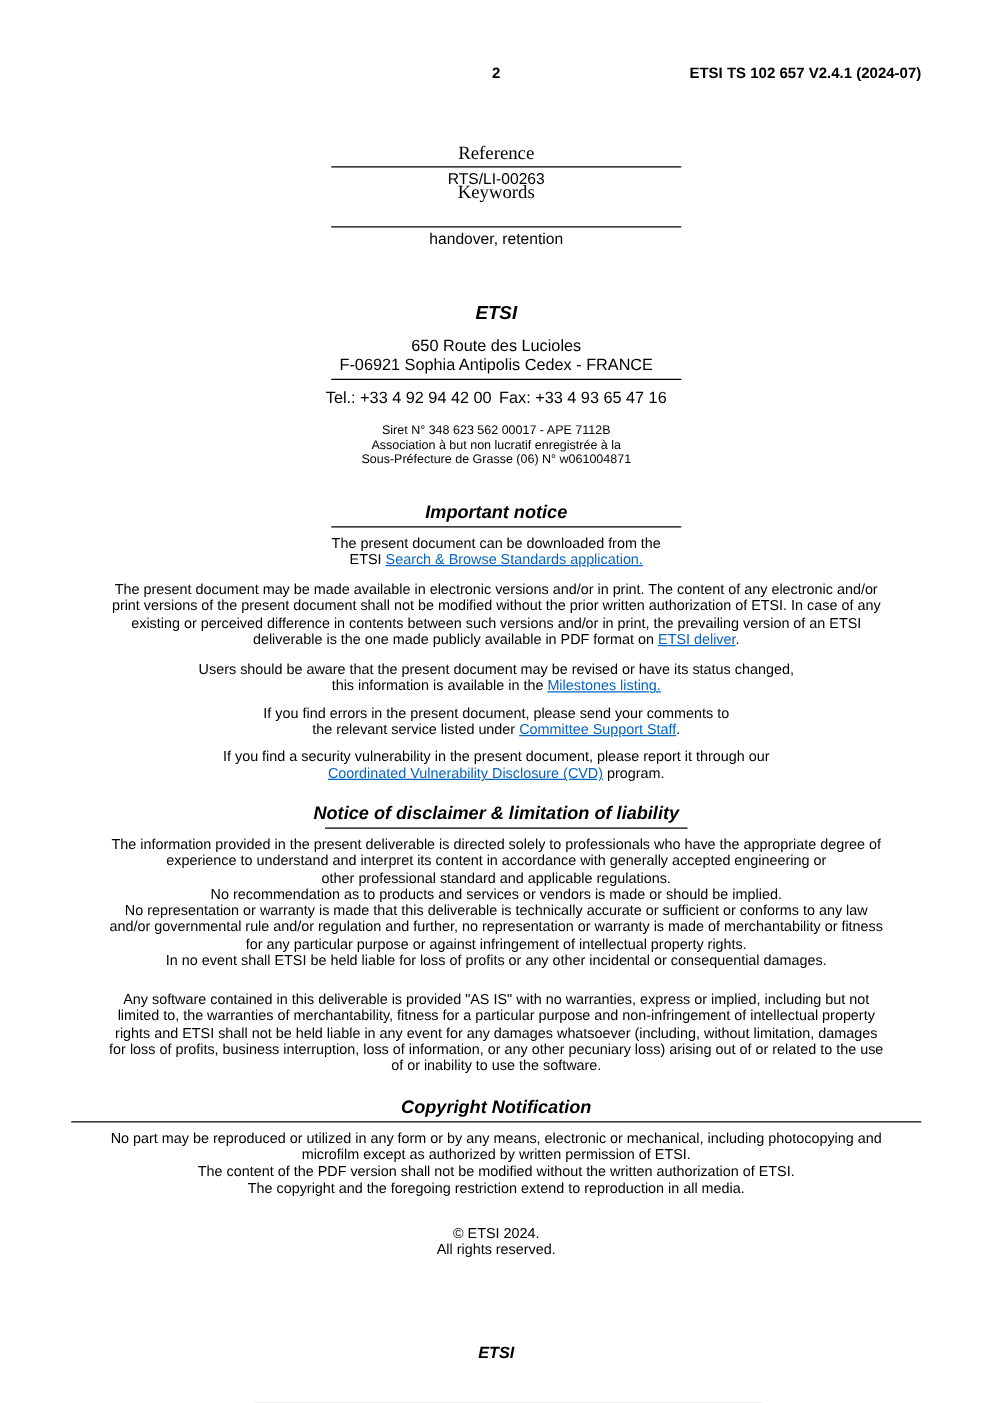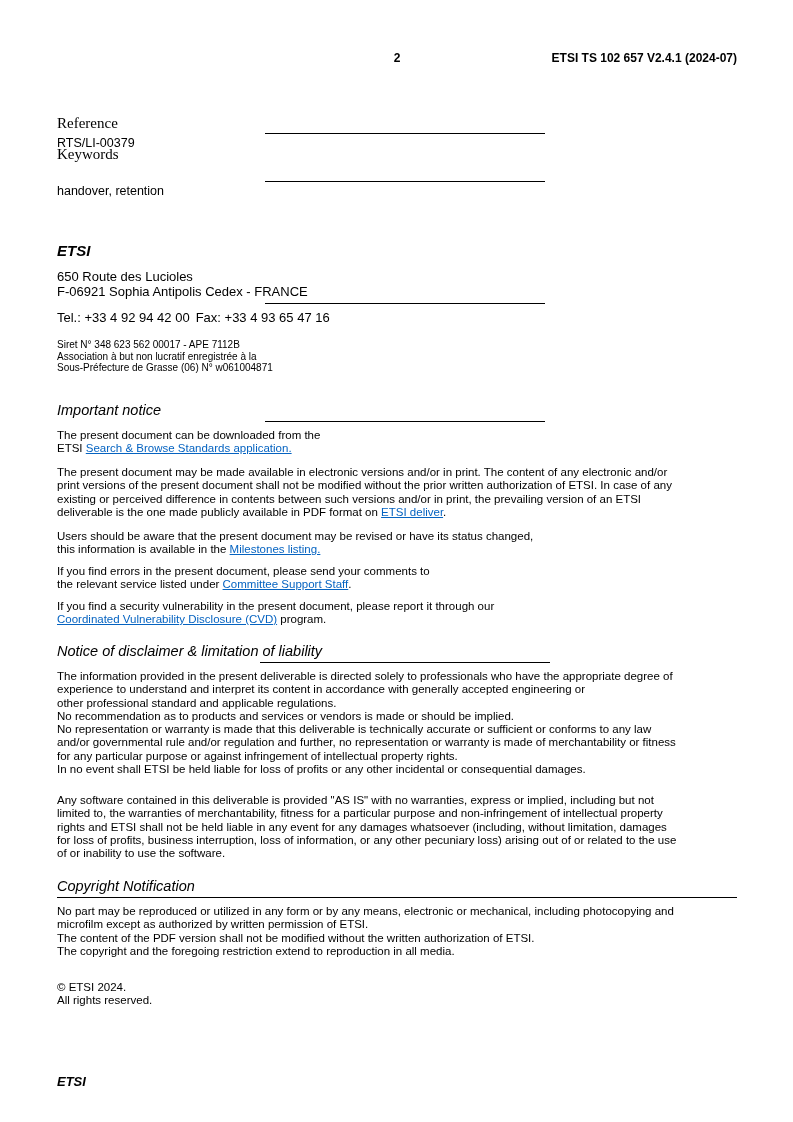--- a/index.html
+++ b/index.html
@@ -5,52 +5,52 @@
   html,body{margin:0;padding:0;background:#e8e8e8;}
   .page{
     position:relative;
     width:793px;height:1122px;
     margin:0 auto;
     background:#ffffff;
     font-family:"Liberation Sans", sans-serif;
     color:#000000;
     overflow:hidden;
   }
-  .abs{position:absolute;left:57px;width:680px;}
+  .abs{position:absolute;left:57px;width:680px;text-align:center;}
   .line{display:block;white-space:nowrap;}
   .header-row{position:absolute;top:51px;left:57px;width:680px;height:15px;font-size:12px;font-weight:bold;}
   .header-row .pagenum{position:absolute;left:0;right:0;text-align:center;}
   .header-row .docid{position:absolute;right:0;top:0;}
   .label-serif{font-family:"Liberation Serif", serif;font-size:15px;}
   .value{font-size:12.5px;}
   .center-rule{position:absolute;left:265px;width:280px;border-top:1.5px solid #000;}
   .full-rule{position:absolute;left:57px;width:680px;border-top:1.5px solid #000;}
   .org-name{font-size:15px;font-weight:bold;font-style:italic;}
   .addr{font-size:13px;line-height:14.5px;}
   .tel{font-size:13px;}
   .tel .fax{margin-left:6px;}
   .siret{font-size:10px;line-height:11.5px;color:#000;}
-  .sec-title{font-size:14.5px;font-weight:normal;font-style:italic;}
+  .sec-title{font-size:14.5px;font-weight:bold;font-style:italic;}
   .body-txt{font-size:11.5px;line-height:13.3px;}
   a.doc-link{color:#0563C1;text-decoration:underline;cursor:pointer;}
   .footer-etsi{font-size:13px;font-weight:bold;font-style:italic;}
 </style>
 </head>
 <body>
 
 <div class="page">
 
   <div class="header-row">
     <span class="pagenum">2</span>
     <span class="docid">ETSI TS 102 657 V2.4.1 (2024-07)</span>
   </div>
 
   <div class="abs label-serif" style="top:115px">Reference</div>
   <div class="center-rule" style="top:133px"></div>
-  <div class="abs value" style="top:136px">RTS/LI-00379</div>
+  <div class="abs value" style="top:136px">RTS/LI-00263</div>
 
   <div class="abs label-serif" style="top:146px">Keywords</div>
   <div class="center-rule" style="top:181px"></div>
   <div class="abs value" style="top:184px">handover, retention</div>
 
   <div class="abs org-name" style="top:242px">ETSI</div>
   <div class="abs addr" style="top:270px">
     <span class="line">650 Route des Lucioles</span>
     <span class="line">F-06921 Sophia Antipolis Cedex - FRANCE</span>
   </div>

